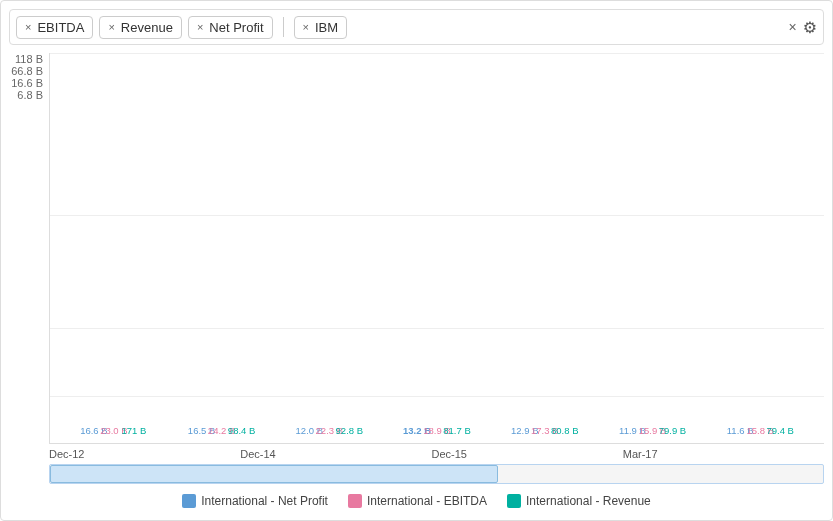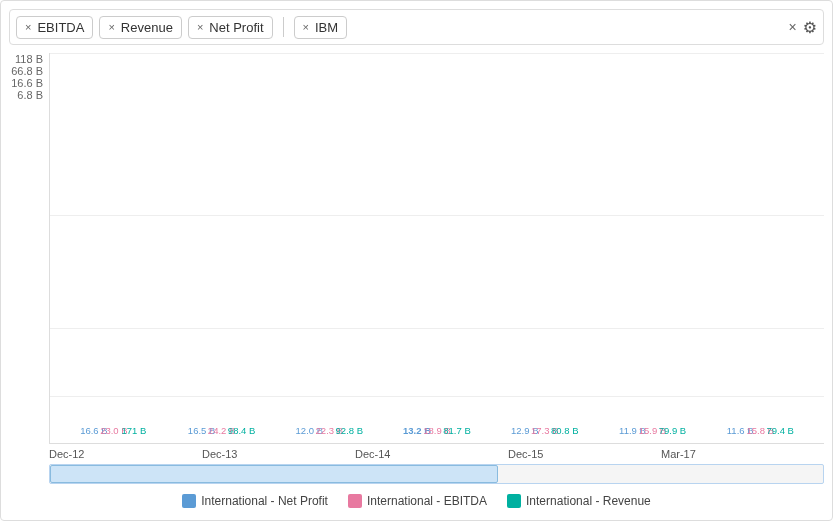--- a/index.html
+++ b/index.html
@@ -344,21 +344,20 @@
                 </div>
               </div>
             </div>
         <div class="grid-line" style="top: 0%;"></div>
             <div class="grid-line" style="top: 41.5%;"></div>
             <div class="grid-line" style="top: 70.5%;"></div>
             <div class="grid-line" style="top: 88%;"></div>
           </div>
         <div class="x-labels" id="x-labels" style="padding-left:0;">
             <div class="x-label">Dec-12</div>
-            <div class="x-label">Dec-13</div>
             <div class="x-label">Dec-14</div>
             <div class="x-label">Dec-15</div>
             <div class="x-label">Mar-17</div>
           </div>
       </div>
     </div>
 
     <div class="scroll-bar-area">
       <div class="scroll-thumb" id="scroll-thumb" style="left: 0%; width: 58%;"></div>
     </div>

